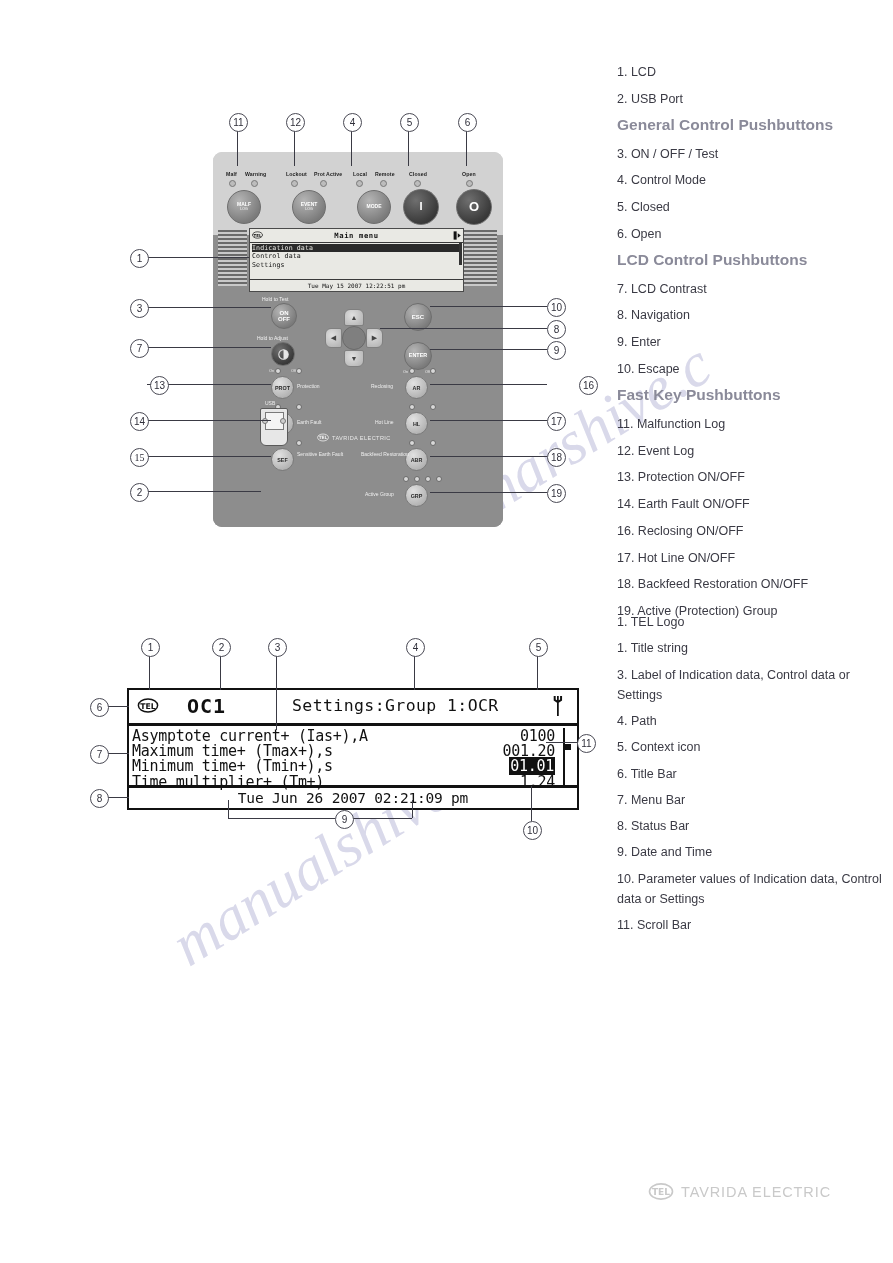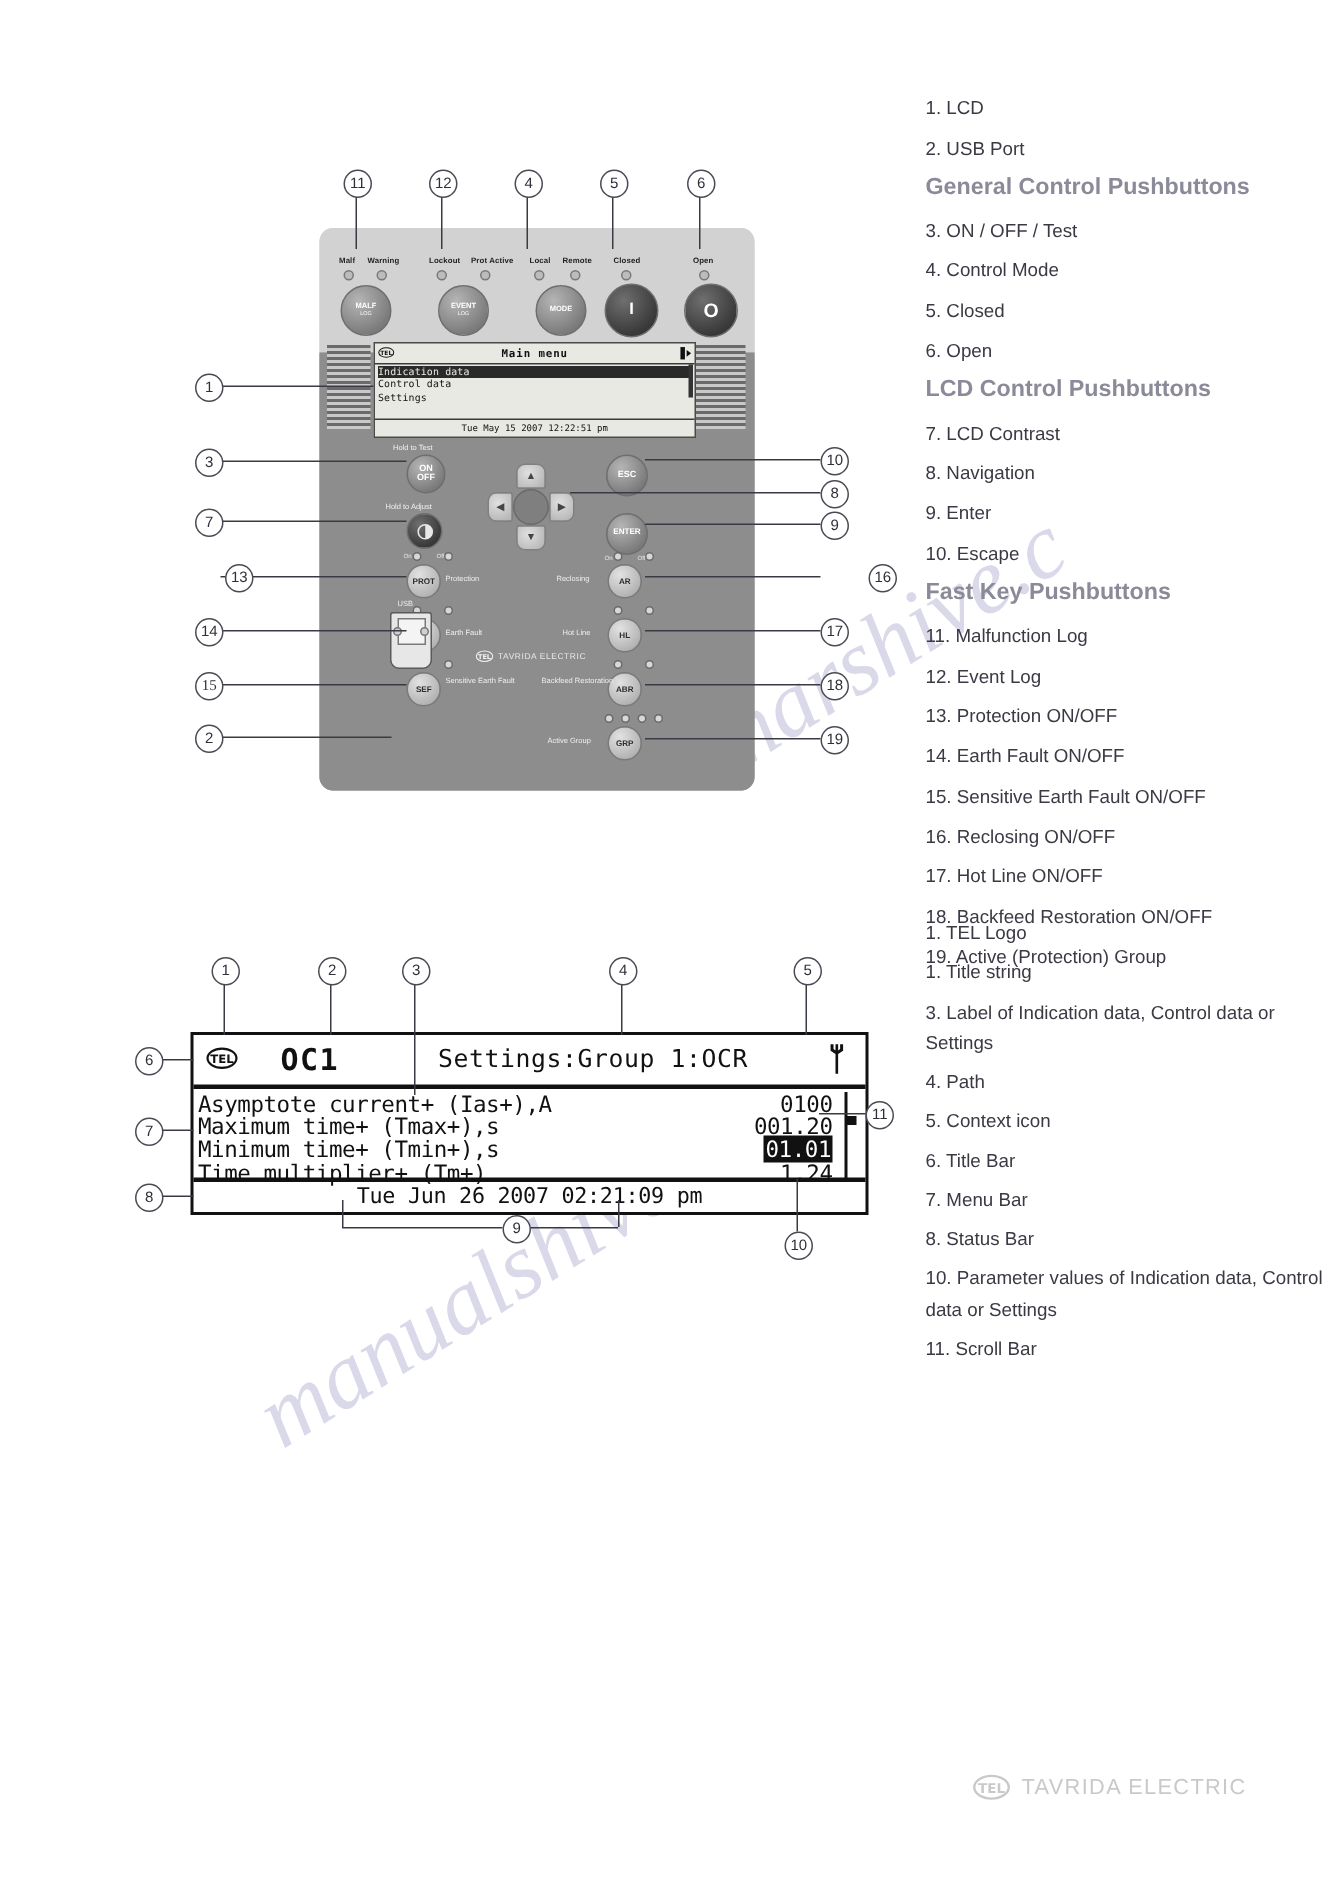--- a/index.html
+++ b/index.html
@@ -351,36 +351,36 @@
   <div class="hd">LCD Control Pushbuttons</div>
   <div class="li">7. LCD Contrast</div>
   <div class="li">8. Navigation</div>
   <div class="li">9. Enter</div>
   <div class="li">10. Escape</div>
   <div class="hd">Fast Key Pushbuttons</div>
   <div class="li">11. Malfunction Log</div>
   <div class="li">12. Event Log</div>
   <div class="li">13. Protection ON/OFF</div>
   <div class="li">14. Earth Fault ON/OFF</div>
-  <div class="li">15. Sensitive Earth Fault ON/OFF</div>
   <div class="li">16. Reclosing ON/OFF</div>
   <div class="li">17. Hot Line ON/OFF</div>
   <div class="li">18. Backfeed Restoration ON/OFF</div>
   <div class="li">19. Active (Protection) Group</div>
 </div>
 
 <div class="legend legend2" style="top:612px;">
   <div class="li">1. TEL Logo</div>
   <div class="li">1. Title string</div>
   <div class="li">3. Label of Indication data, Control data or Settings</div>
   <div class="li">4. Path</div>
   <div class="li">5. Context icon</div>
   <div class="li">6. Title Bar</div>
   <div class="li">7. Menu Bar</div>
   <div class="li">8. Status Bar</div>
+  <div class="li">9. Date and Time</div>
   <div class="li">10. Parameter values of Indication data, Control data or Settings</div>
   <div class="li">11. Scroll Bar</div>
 </div>
 
 <div id="lcd2">
   <div class="titlebar">
     <svg class="tlogo" viewBox="0 0 24 20">
       <ellipse cx="12" cy="10" rx="10.5" ry="7" fill="none" stroke="#111" stroke-width="1.6"></ellipse>
       <text x="12" y="13.5" font-size="8.5" font-family="DejaVu Sans, sans-serif" font-weight="bold" fill="#111" text-anchor="middle">TEL</text>
     </svg>

